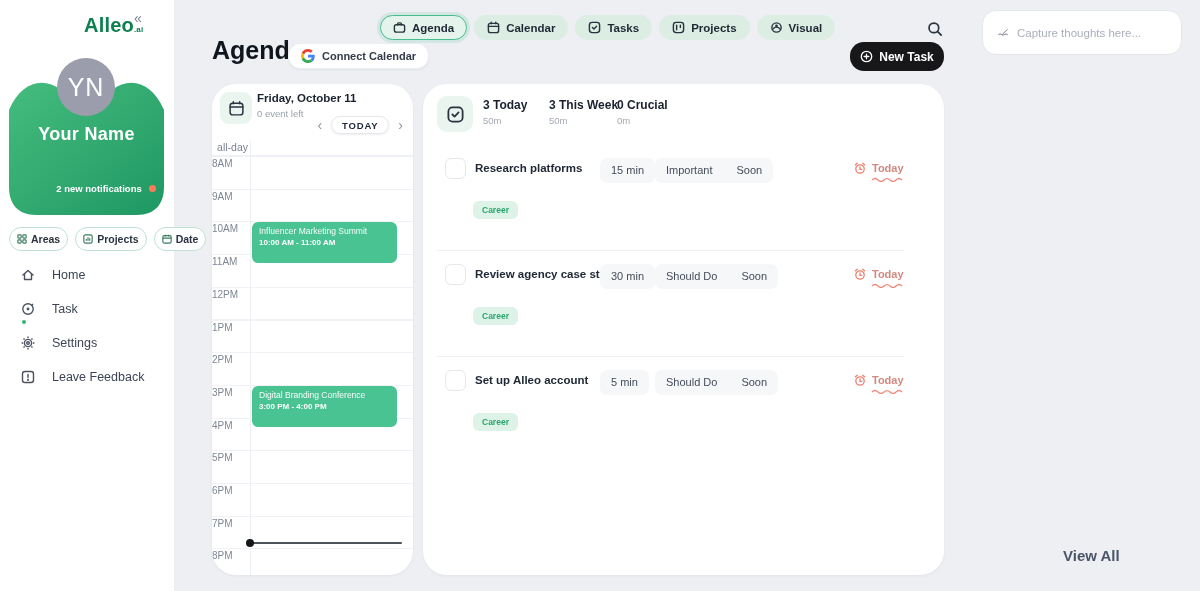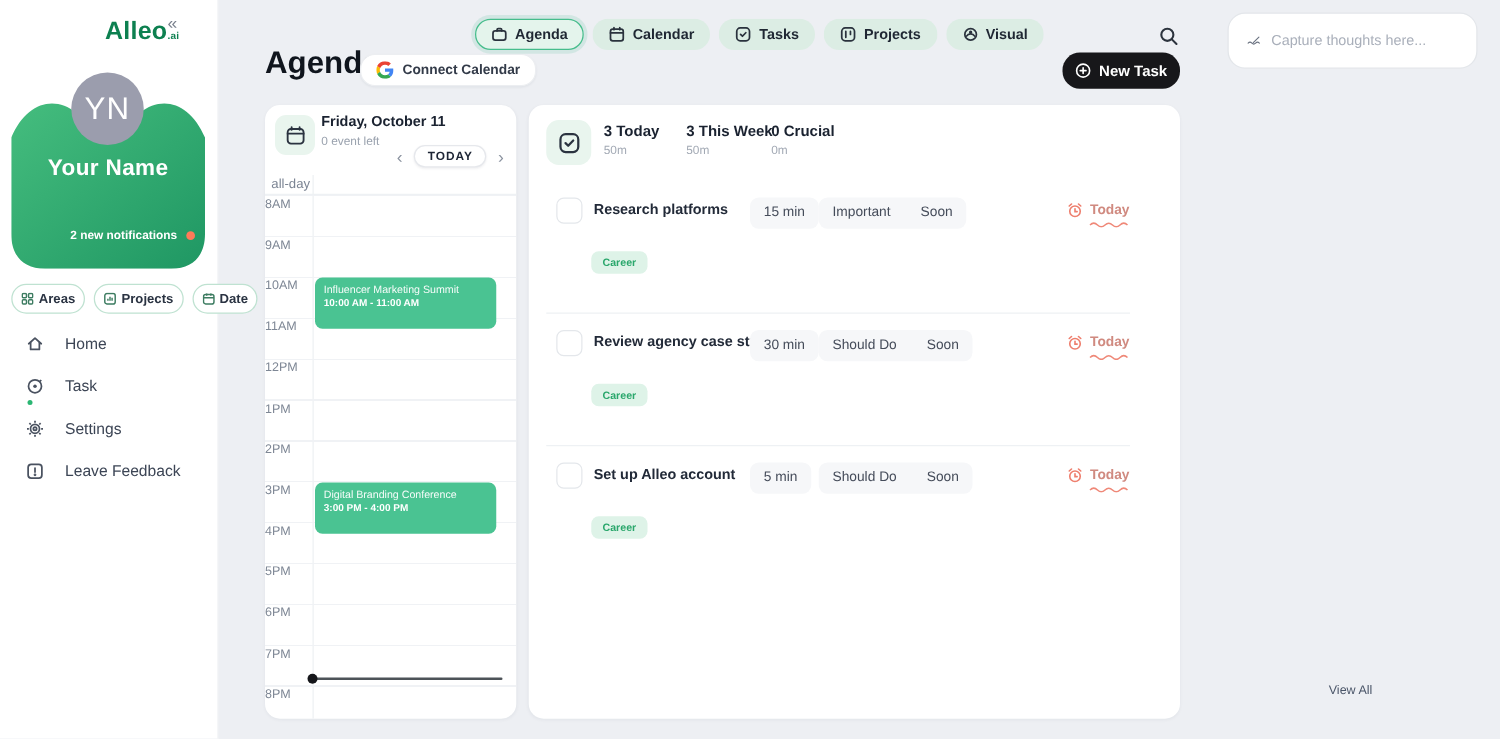--- a/index.html
+++ b/index.html
@@ -37,21 +37,21 @@
   .capture-box { position:absolute; left:982px; top:10px; width:200px; height:45px; background:#fff; border:1px solid #e3e6ea; border-radius:14px; display:flex; align-items:center; gap:8px; padding:0 14px; }
   .capture-box input { border:none; outline:none; width:150px; font-size:11.5px; color:#3a424e; font-family:inherit; background:transparent; }
   .capture-box input::placeholder { color:#a9afba; }
 
   
   .page-title { position:absolute; left:212px; top:36px; font-size:25px; font-weight:800; color:#10151d; z-index:2; }
   .connect-btn { position:absolute; left:288px; top:43px; height:26px; display:flex; align-items:center; gap:7px; padding:0 12px; background:#fff; border:1px solid #eceef1; border-radius:12px; box-shadow:0 1px 2px rgba(20,30,50,.06); font-size:11px; font-weight:600; color:#333b49; cursor:pointer; z-index:2; }
   .new-task-btn { position:absolute; left:850px; top:42px; width:94px; height:29px; display:flex; align-items:center; justify-content:center; gap:6px; background:#17171a; color:#fff; border:none; border-radius:14px; font-size:12px; font-weight:700; cursor:pointer; z-index:2; font-family:inherit; }
 
   
-  .panel { position:absolute; background:#fff; border-radius:12px; box-shadow:0 1px 3px rgba(20,30,50,.05); overflow:hidden; }
+  .panel { position:absolute; background:#fff; border-radius:24px; box-shadow:0 1px 3px rgba(20,30,50,.05); overflow:hidden; }
   .cal-panel { left:212px; top:84px; width:201px; height:491px; }
   .tasks-panel { left:423px; top:84px; width:521px; height:491px; }
 
   .icon-box { position:absolute; background:#e9f5ee; border-radius:9px; display:flex; align-items:center; justify-content:center; }
   .cal-icon-box { left:8px; top:8px; width:32px; height:32px; }
   .tasks-icon-box { left:14px; top:12px; width:36px; height:36px; border-radius:10px; }
 
   .cal-date { position:absolute; left:45px; top:8px; font-size:11.5px; font-weight:700; color:#1a2230; white-space:nowrap; }
   .cal-sub { position:absolute; left:45px; top:24px; font-size:9.5px; color:#9aa2ae; }
   .cal-nav { position:absolute; right:8px; top:32px; display:flex; align-items:center; gap:7px; }
@@ -85,21 +85,21 @@
   .t-duration { left:177px; }
   .t-flags { left:232px; }
   .t-flags .gap { display:inline-block; width:24px; }
   .t-due { position:absolute; left:430px; top:11px; display:flex; align-items:center; gap:5px; cursor:pointer; }
   .t-due-label { font-size:11px; font-weight:600; color:#d08a80; }
   .t-squiggle { position:absolute; left:448px; top:27px; }
   .t-tag { position:absolute; left:50px; top:51px; background:#def3e8; color:#2aa76c; font-size:8.5px; font-weight:700; padding:4px 9px; border-radius:6px; cursor:pointer; }
   .task-div { position:absolute; left:14px; right:40px; height:1px; background:#eef1f4; }
   .div-0 { top:166px; } .div-1 { top:272px; }
 
-  .view-all { position:absolute; left:1063px; top:547px; font-size:10px; font-weight:400; color:#4a5568; cursor:pointer; }
+  .view-all { position:absolute; left:1063px; top:547px; font-size:15px; font-weight:700; color:#4a5568; cursor:pointer; }
 </style>
 </head>
 <body>
 
 <div class="app">
 
   <aside class="sidebar">
     <div class="logo"><span>Alleo</span><span class="suffix">.ai</span></div>
     <button class="collapse-btn">«</button>
 

